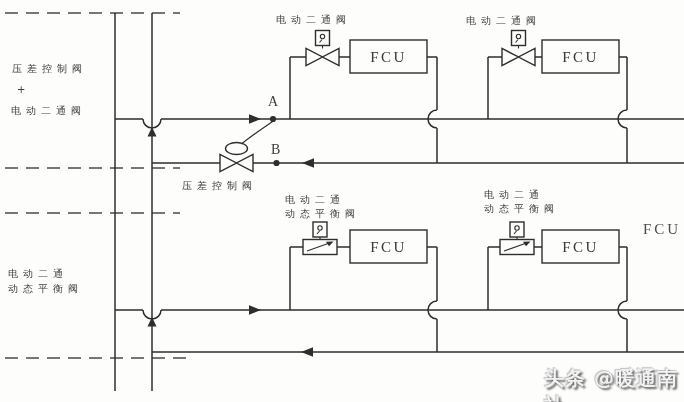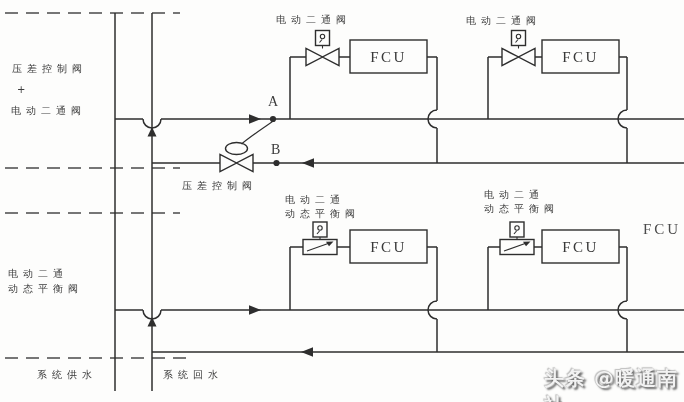--- a/index.html
+++ b/index.html
@@ -146,22 +146,20 @@
   <div class="lbl" style="left:182px;top:178px;">压差控制阀</div>
 
   <div class="lbl" style="left:285px;top:192px;">电动二通</div>
   <div class="lbl" style="left:285px;top:206px;">动态平衡阀</div>
   <div class="lbl" style="left:484px;top:187px;">电动二通</div>
   <div class="lbl" style="left:484px;top:201px;">动态平衡阀</div>
 
   <div class="lbl" style="left:8px;top:266px;">电动二通</div>
   <div class="lbl" style="left:8px;top:281px;">动态平衡阀</div>
 
-  <div class="lbl" style="left:37px;top:367px;">系统供水</div>
-  <div class="lbl" style="left:163px;top:367px;">系统回水</div>
 
   <div class="pt" style="left:268px;top:94px;">A</div>
   <div class="pt" style="left:271px;top:142px;">B</div>
 
   <div class="fcu-side" style="left:643px;top:221px;">FCU</div>
 
   <div class="watermark">头条 @暖通南社</div>
 </div>
 
 </body></html>

